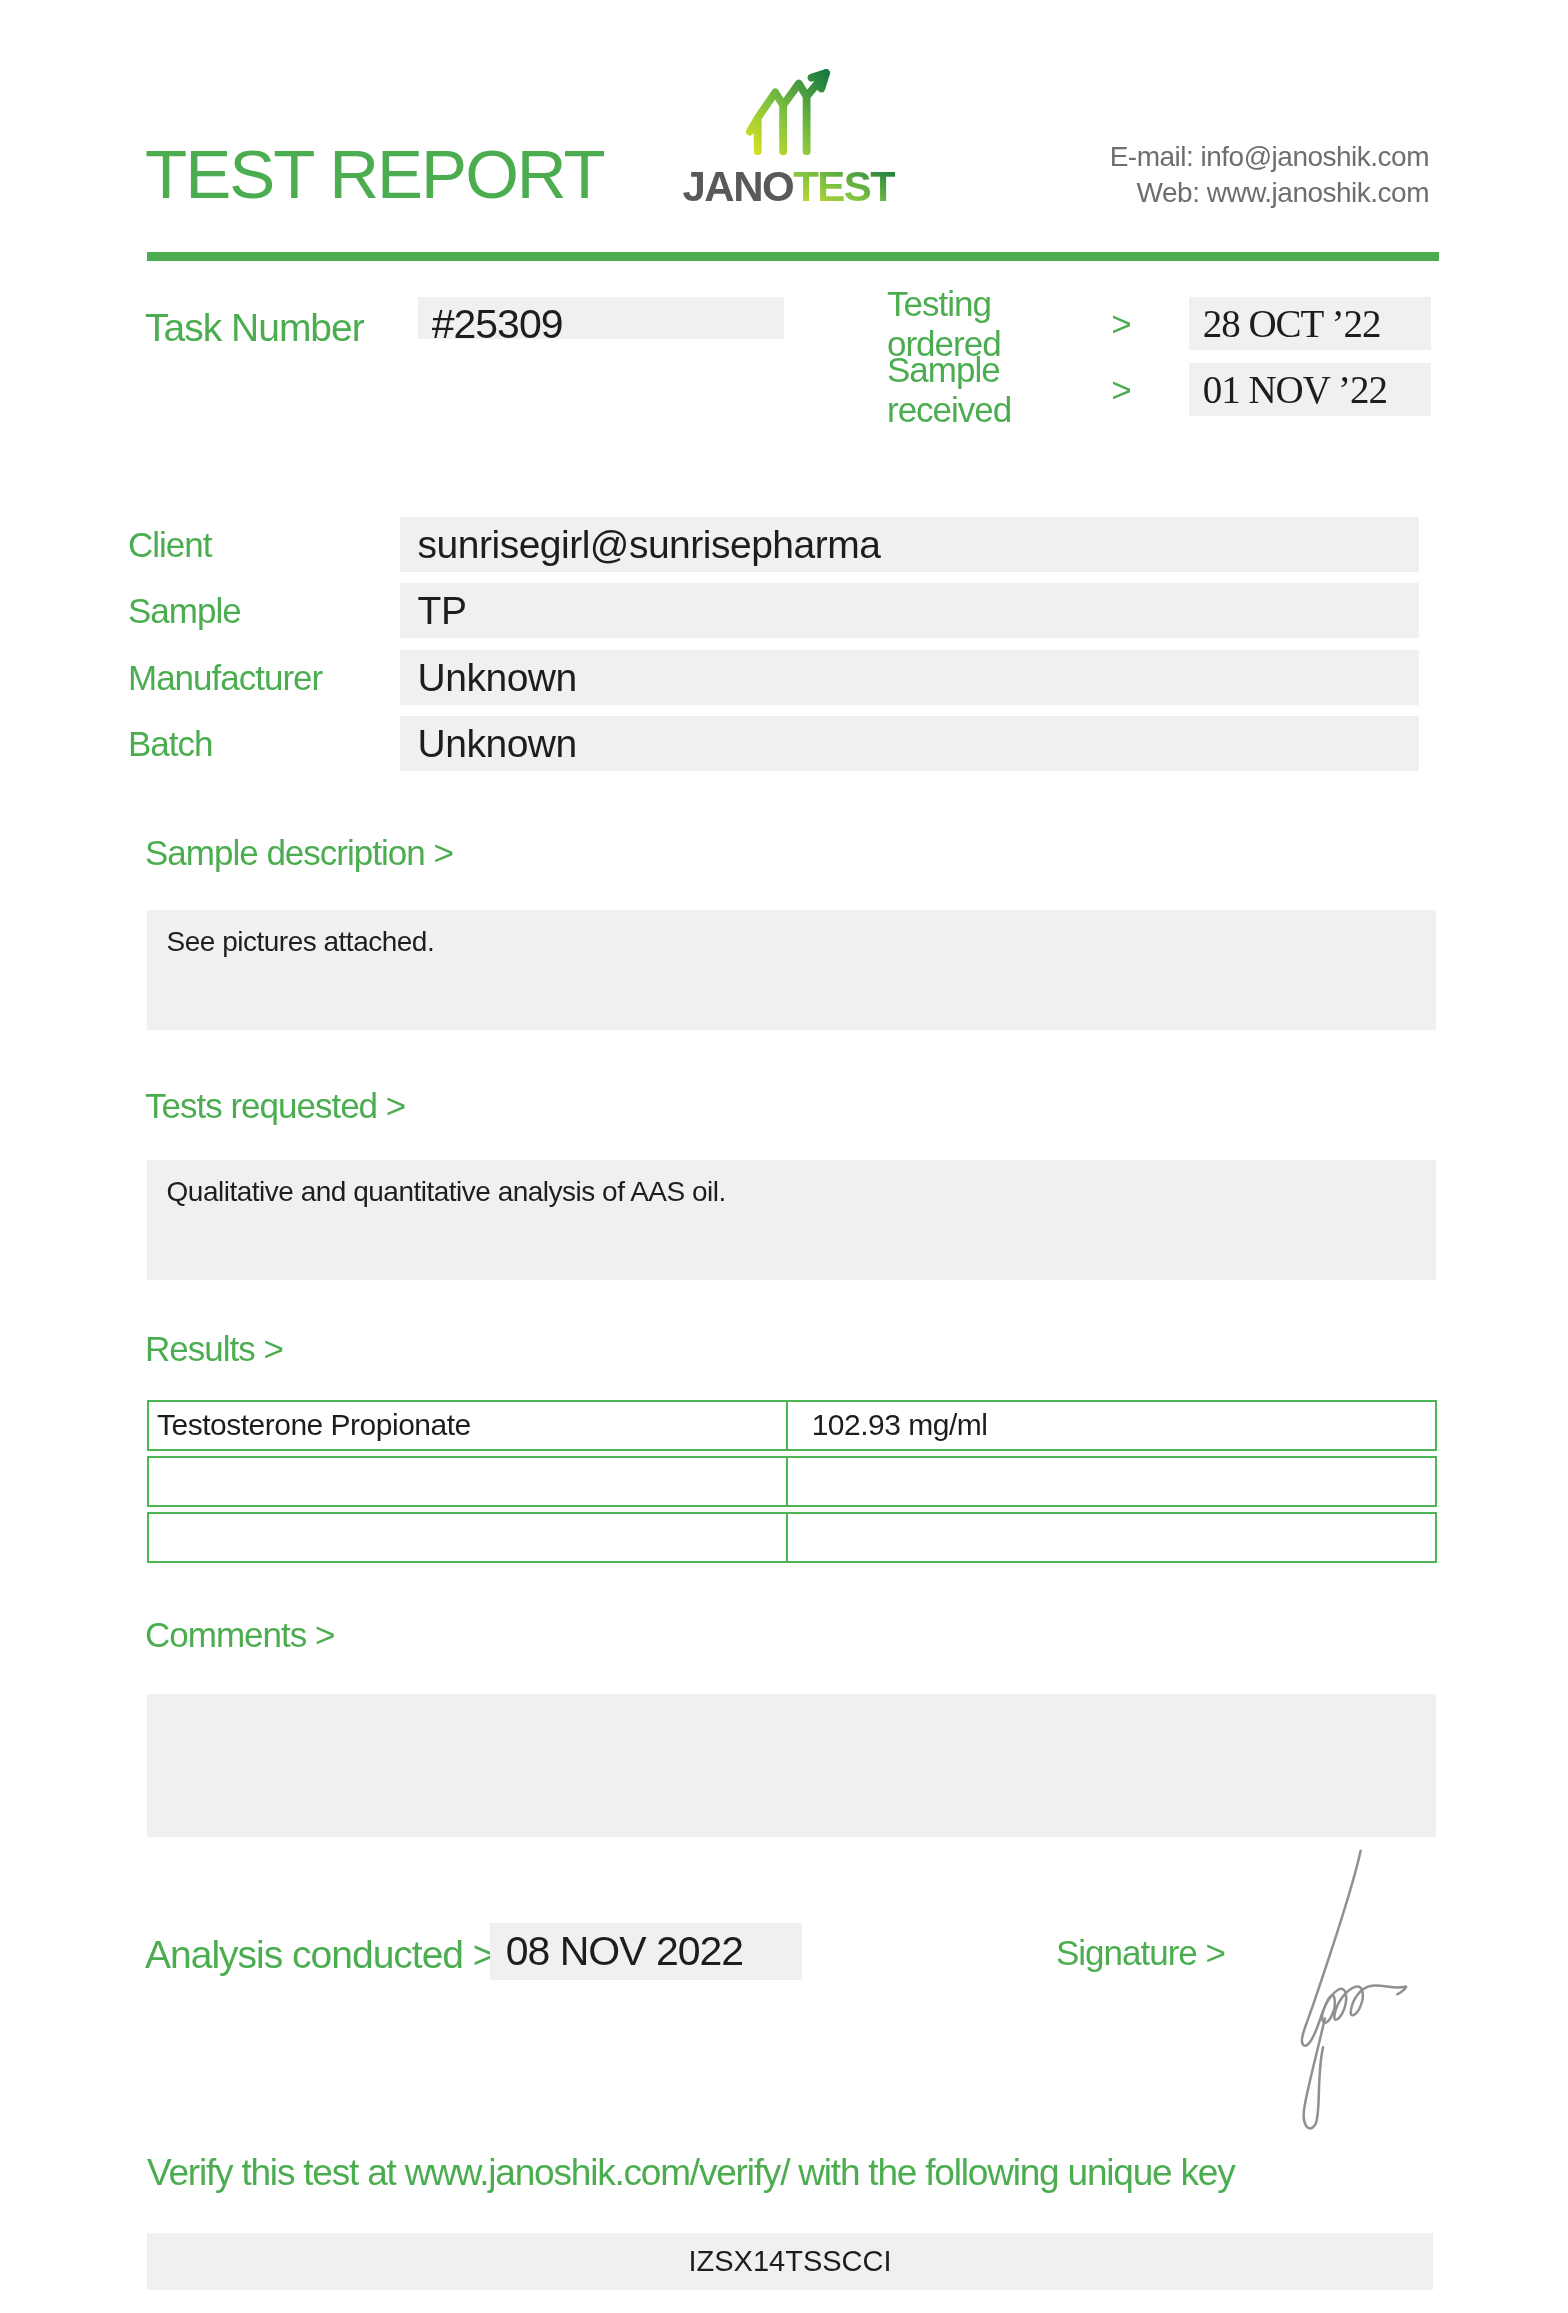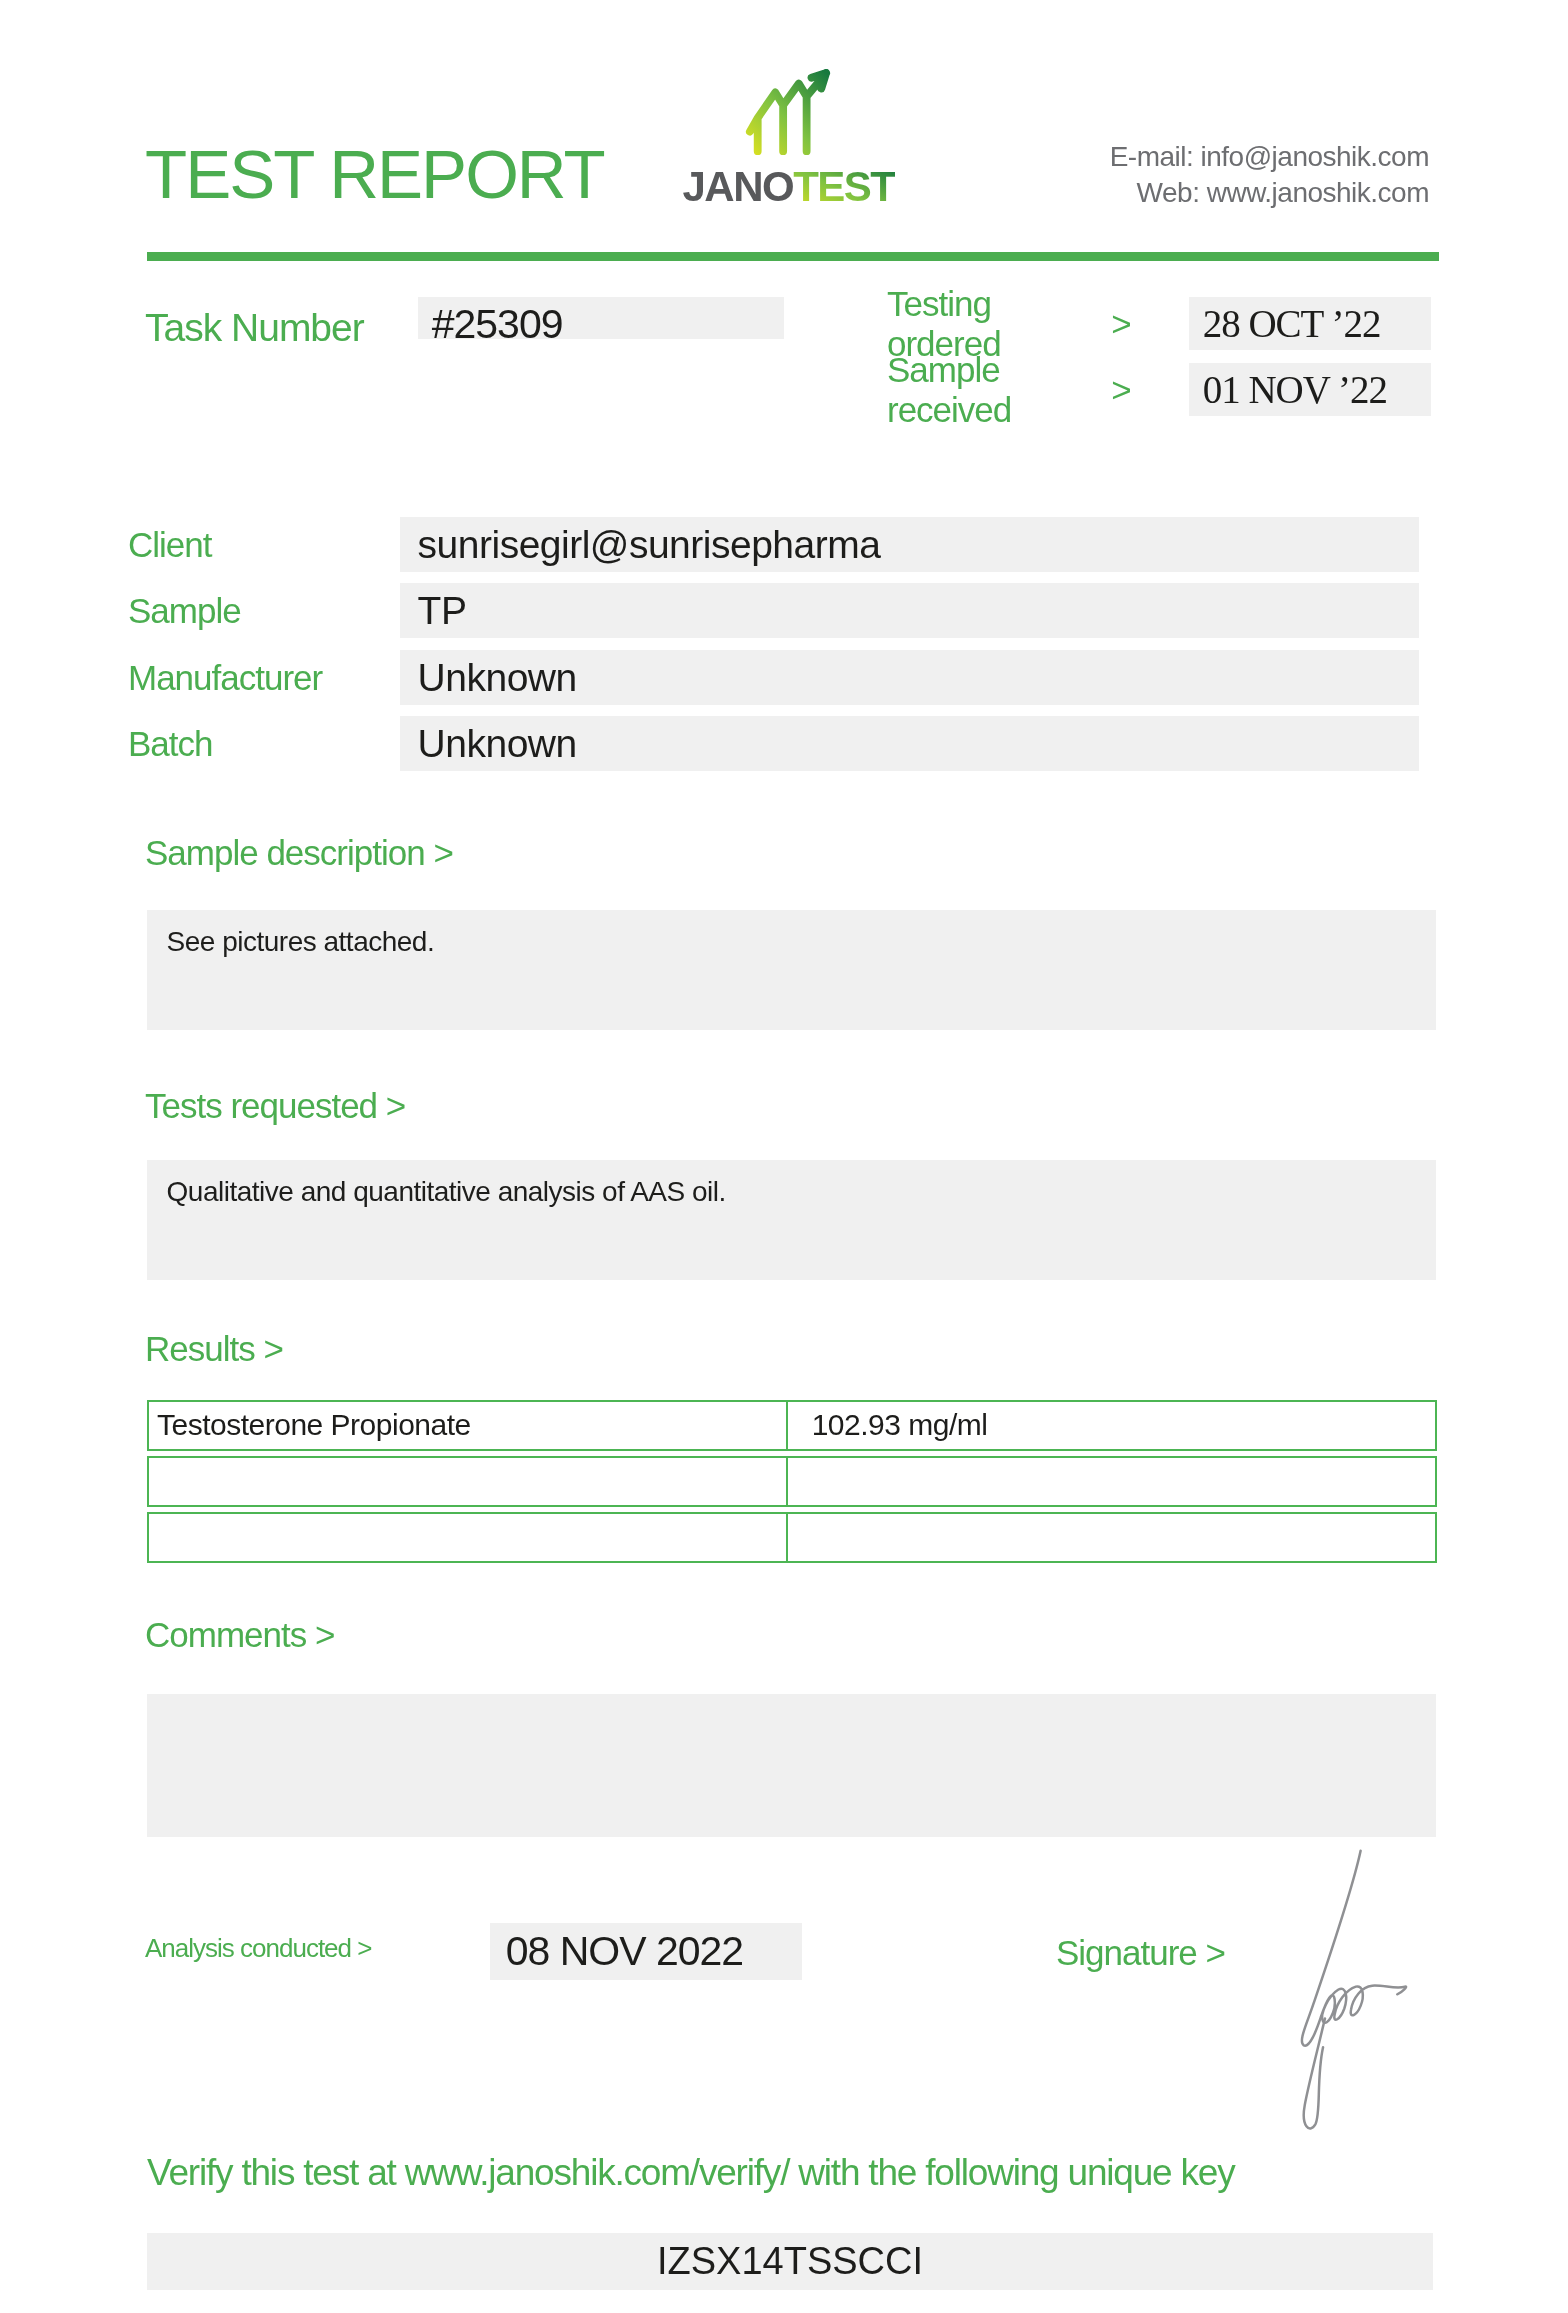--- a/index.html
+++ b/index.html
@@ -83,36 +83,36 @@
   }
   #box-sample-description { top:910px; height:120px; }
   #box-tests-requested { top:1160px; height:120px; }
   #box-comments { top:1694px; height:143px; }
 
   .results-table { position:absolute; left:147px; top:1400px; width:1290px; }
   .t-row { display:flex; border:2.9px solid var(--table-border); height:51px; margin-bottom:4.9px; background:#fff; }
   .t-cell-name { width:49.7%; border-right:2.9px solid var(--table-border); font-size:30px; line-height:45px; padding-left:8px; color:var(--dark-text); }
   .t-cell-val { flex:1; font-size:30px; line-height:45px; padding-left:23.5px; color:var(--dark-text); }
 
-  .analysis-label { position:absolute; left:145px; top:1933px; font-size:26px; color:var(--green); letter-spacing:-1px; }
+  .analysis-label { position:absolute; left:145px; top:1933px; font-size:39px; color:var(--green); letter-spacing:-1px; }
   .analysis-box {
     position:absolute; left:490px; top:1923px; width:312px; height:57px; background:var(--box-bg);
     font-size:41px; line-height:57px; padding-left:15.7px; color:var(--dark-text); letter-spacing:-1px;
   }
   .signature-label { position:absolute; left:1056px; top:1933px; font-size:35px; color:var(--green); letter-spacing:-1px; }
   .signature-svg { position:absolute; left:1264px; top:1845px; width:147px; height:289px; }
   .signature-svg path { fill:none; stroke:var(--signature-ink); stroke-width:2.6; stroke-linecap:round; }
 
   .verify-text {
     position:absolute; left:147px; top:2152px; width:1294px; font-size:37px;
     color:var(--green); letter-spacing:-1.2px; white-space:nowrap;
   }
   .key-box {
     position:absolute; left:147px; top:2233px; width:1286px; height:57px; background:var(--box-bg);
-    text-align:center; font-size:38px; line-height:57px; color:var(--dark-text); letter-spacing:0;
+    text-align:center; font-size:29px; line-height:57px; color:var(--dark-text); letter-spacing:0;
   }
 </style>
 </head>
 <body>
 
 <div id="page">
 
   <div class="title">TEST REPORT</div>
 
   <div class="logo">

